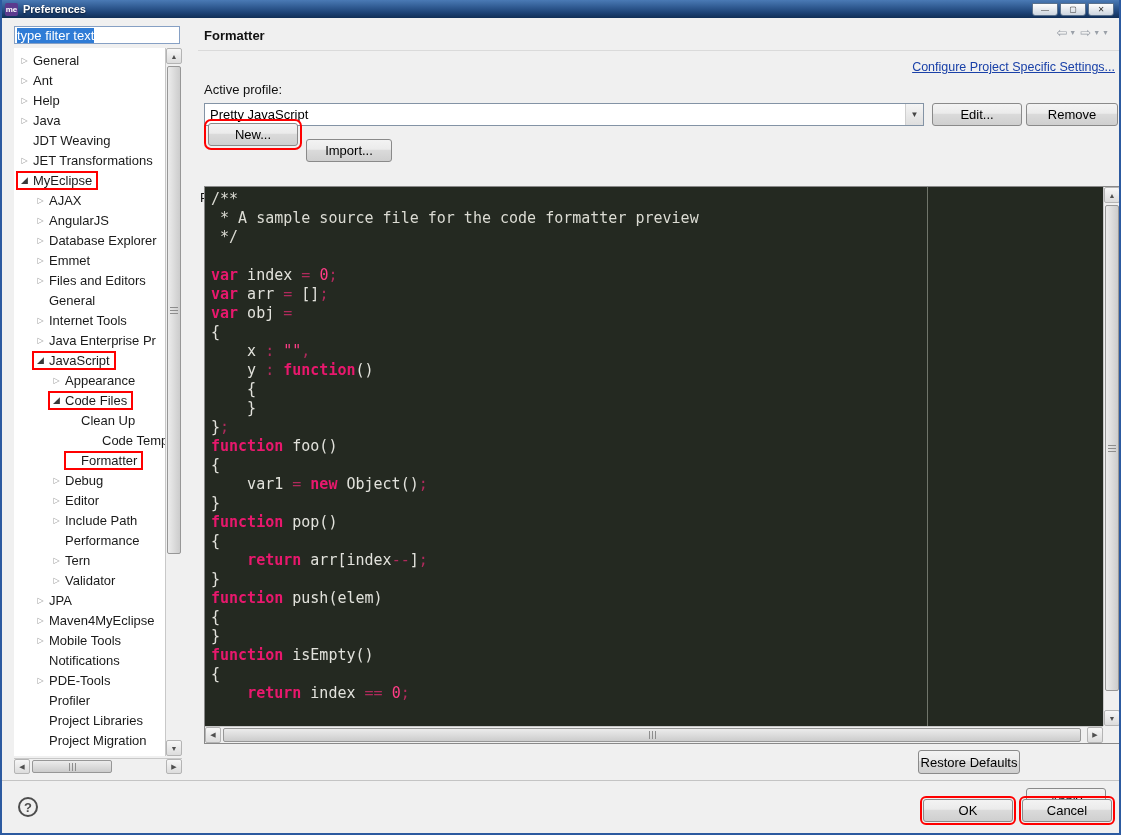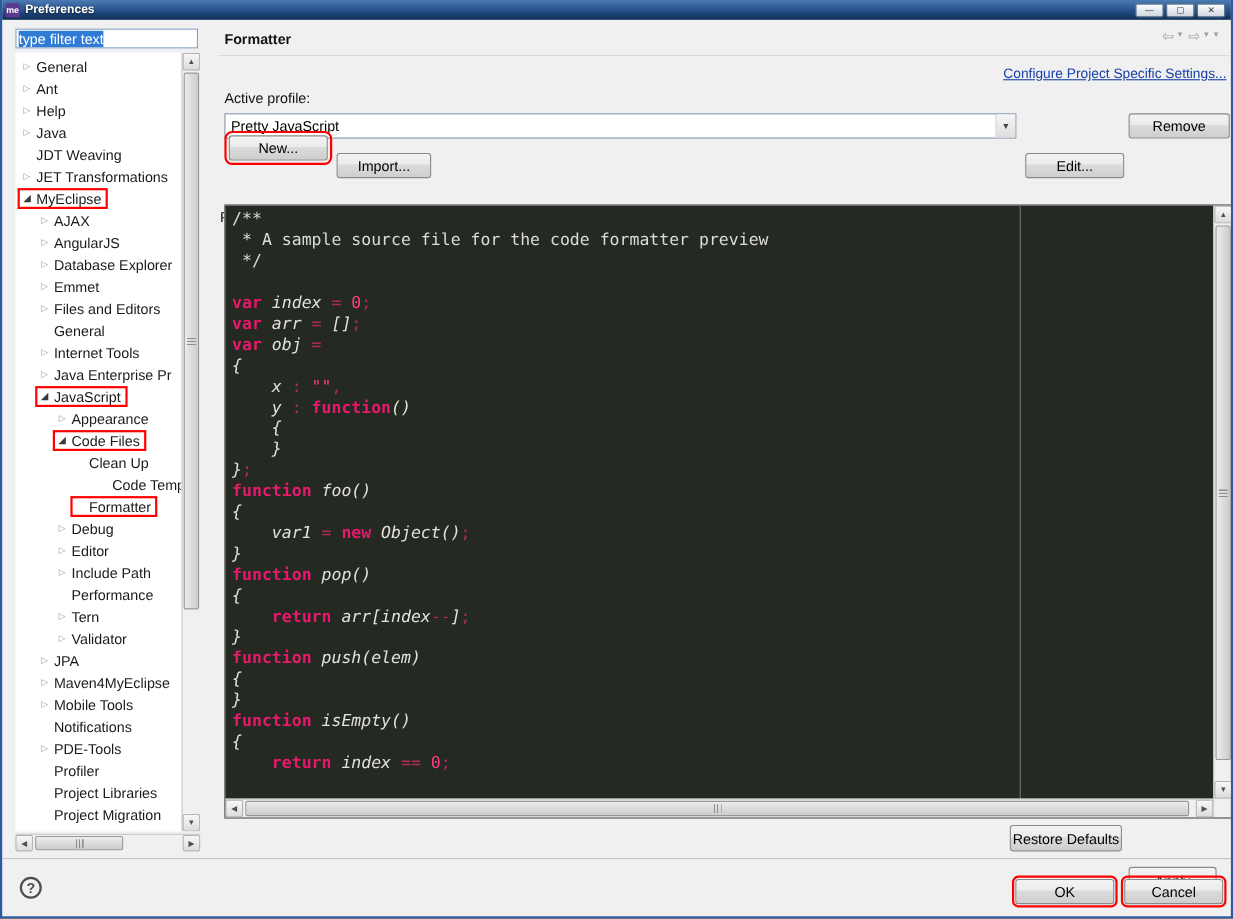--- a/index.html
+++ b/index.html
@@ -57,39 +57,39 @@
   .config-link{position:absolute;right:4px;top:60px;font-size:12.5px;color:var(--link-blue);text-decoration:underline;cursor:pointer;}
   .label{position:absolute;font-size:13px;color:#111;}
   .active-profile-label{left:202px;top:82px;}
   .preview-label{left:198px;top:166px;margin-top:24px;}
   .combo{position:absolute;left:202px;top:103px;width:720px;height:23px;background:#fff;border:1px solid #8393a5;
     display:flex;align-items:center;padding-left:5px;font-size:13px;}
   .combo-arrow{margin-left:auto;width:18px;height:100%;display:flex;align-items:center;justify-content:center;
     font-size:8px;color:#444;border-left:1px solid #cfcfcf;background:linear-gradient(#f5f5f5,#dedede);}
   .btn{position:absolute;font-family:inherit;font-size:13px;color:#000;
     background:linear-gradient(#f3f3f3,#ebebeb 45%,#dbdbdb 46%,#cfcfcf);border:1px solid #8a8a8a;border-radius:3px;cursor:pointer;}
-  .edit-btn{left:930px;top:103px;width:90px;height:23px;margin-top:36px;}
+  .edit-btn{left:930px;top:103px;width:90px;height:23px;}
   .remove-btn{left:1024px;top:103px;width:92px;height:23px;}
   .new-btn{left:206px;top:123px;width:90px;height:23px;}
   .import-btn{left:304px;top:139px;width:86px;height:23px;}
   .restore-btn{left:916px;top:750px;width:102px;height:24px;}
   .apply-btn{left:1024px;top:788px;width:80px;height:24px;}
   .ok-btn{left:921px;top:799px;width:90px;height:23px;}
   .cancel-btn{left:1020px;top:799px;width:90px;height:23px;}
   .red-outline{outline:2px solid var(--annotation-red);outline-offset:2px;}
   .red-tight{outline:2px solid var(--annotation-red);outline-offset:1px;text-align:center;}
   
   .preview{position:absolute;left:202px;top:186px;width:917px;height:558px;border:1px solid #898989;
     background:var(--code-background);}
   .code-wrap{position:absolute;left:0;top:0;right:17px;bottom:17px;overflow:hidden;}
   .code{position:absolute;inset:0;padding:3px 0 0 6px;font-family:"DejaVu Sans Mono","Liberation Mono",monospace;
     font-size:15px;line-height:19px;}
   .code-line{white-space:pre;height:19px;}
   .tok-k{color:var(--keyword);font-weight:bold;}
-  .tok-p{color:var(--plain);font-style:italic;}
+  .tok-p{color:var(--plain);}
   .tok-o{color:var(--operator);}
   .tok-l{color:var(--literal);}
   .tok-c{color:var(--comment);}
   .margin-line{position:absolute;left:722px;top:0;bottom:0;width:1px;background:#70756b;}
   .code-vscroll{position:absolute;top:0;right:0;width:17px;bottom:17px;}
   .code-hscroll{position:absolute;left:0;right:17px;bottom:0;height:17px;}
   .scroll-corner{position:absolute;right:0;bottom:0;width:17px;height:17px;background:#f0f0f0;}
   
   .footer-sep{position:absolute;left:0;right:0;top:780px;height:1px;background:#c4c4c4;}
   .help-circle{position:absolute;left:16px;top:797px;width:20px;height:20px;border:2px solid #4d4d4d;border-radius:50%;

